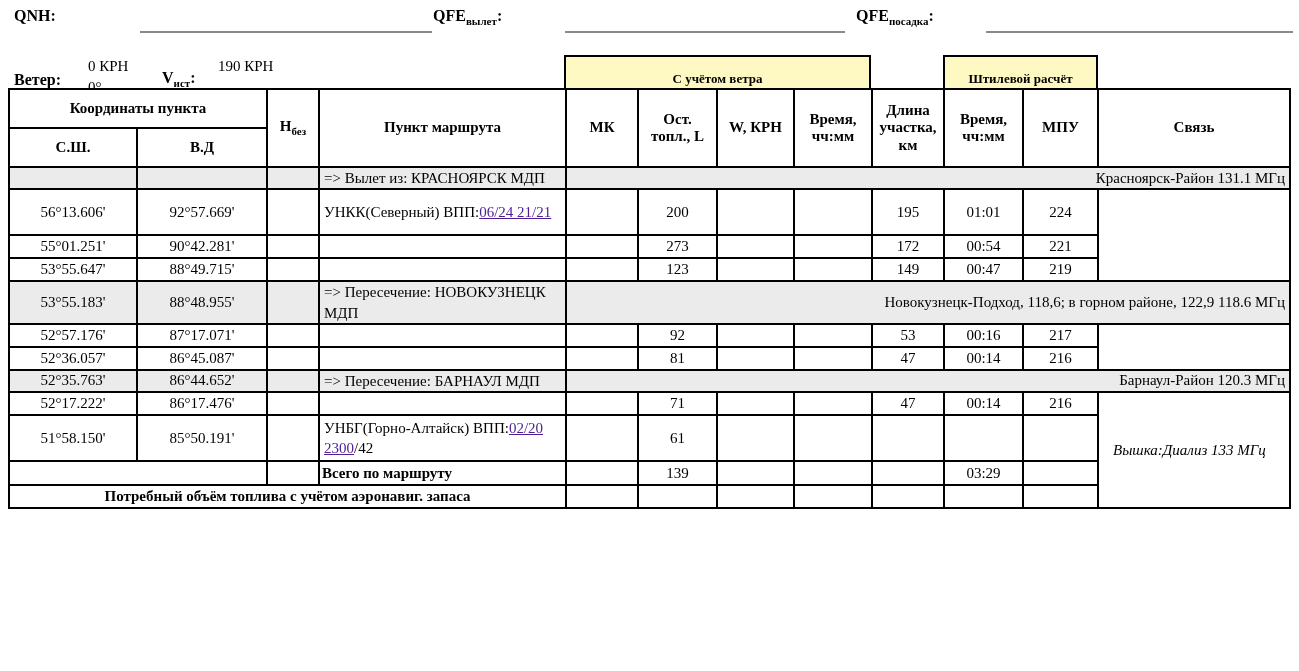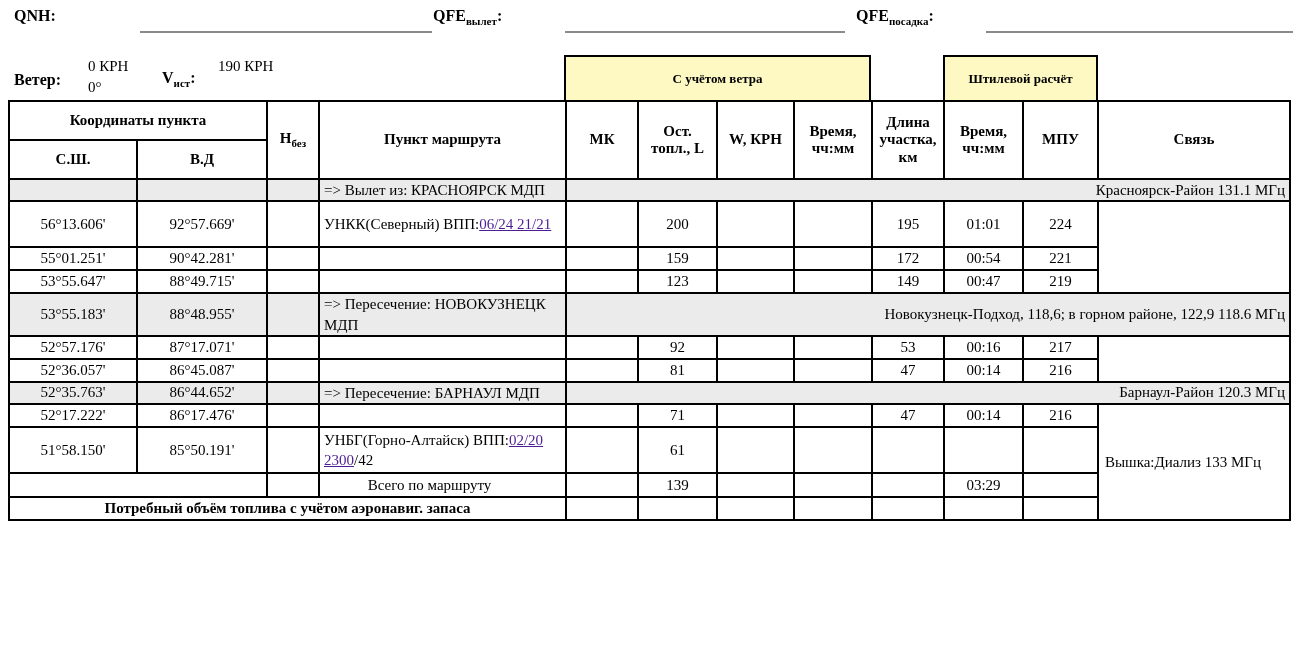--- a/index.html
+++ b/index.html
@@ -11,37 +11,37 @@
   .lbl{font-weight:bold;font-size:16px;white-space:nowrap;}
   .val{font-size:15px;white-space:nowrap;}
   sub.sm{font-size:11px;font-weight:bold;}
   .fill-line{height:0;border-bottom:2px solid #8a8a8a;}
   .groupbox{
     border:2px solid #000;box-sizing:border-box;
     display:flex;align-items:center;justify-content:center;
     font-weight:bold;font-size:13px;background:#fef9c3;
   }
   table.nav{
-    position:absolute;left:8px;top:100px;width:1281px;
+    position:absolute;left:8px;top:88px;width:1281px;
     border-collapse:collapse;table-layout:fixed;
   }
   .nav th,.nav td{
     border:2px solid #000;padding:0 2px;overflow:hidden;
     vertical-align:middle;
   }
   .nav th{
     font-size:15px;font-weight:bold;text-align:center;
     white-space:pre-line;line-height:1.15;background:#fff;
   }
   .nav td{font-size:15px;text-align:center;}
   td.wp{text-align:left;padding-left:4px;line-height:1.35;}
   tr.grey td{background:#ebebeb;font-size:15px;}
   tr.grey td.freq{text-align:right;padding-right:4px;}
-  td.comm-note{text-align:left;padding-left:6px;}
-  td.total-label{font-weight:normal;text-align:center;padding-right:28px;}
+  td.comm-note{text-align:left;padding-left:14px;font-style:italic;}
+  td.total-label{font-weight:bold;text-align:left;padding-right:28px;}
   td.need-label{font-weight:bold;text-align:center;margin-left:48px;}
   a.rwy{color:#4c1d95;text-decoration:underline;}
   .h22{height:22px}.h23{height:23px}.h24{height:24px}.h46{height:46px}.h39{height:39px}
 </style>
 </head>
 <body>
 
 <div class="abs lbl" style="left:14px;top:7px">QNH:</div>
 <div class="abs fill-line" style="left:140px;top:31px;width:292px"></div>
 
@@ -122,21 +122,21 @@
       <td>01:01</td>
       <td>224</td>
       <td rowspan="3"></td>
     </tr>
     <tr class="h23">
       <td>55°01.251'</td>
       <td>90°42.281'</td>
       <td></td>
       <td class="wp"></td>
       <td></td>
-      <td>159</td>
+      <td>273</td>
       <td></td>
       <td></td>
       <td>172</td>
       <td>00:54</td>
       <td>221</td>
     </tr>
     <tr class="h23">
       <td>53°55.647'</td>
       <td>88°49.715'</td>
       <td></td>

